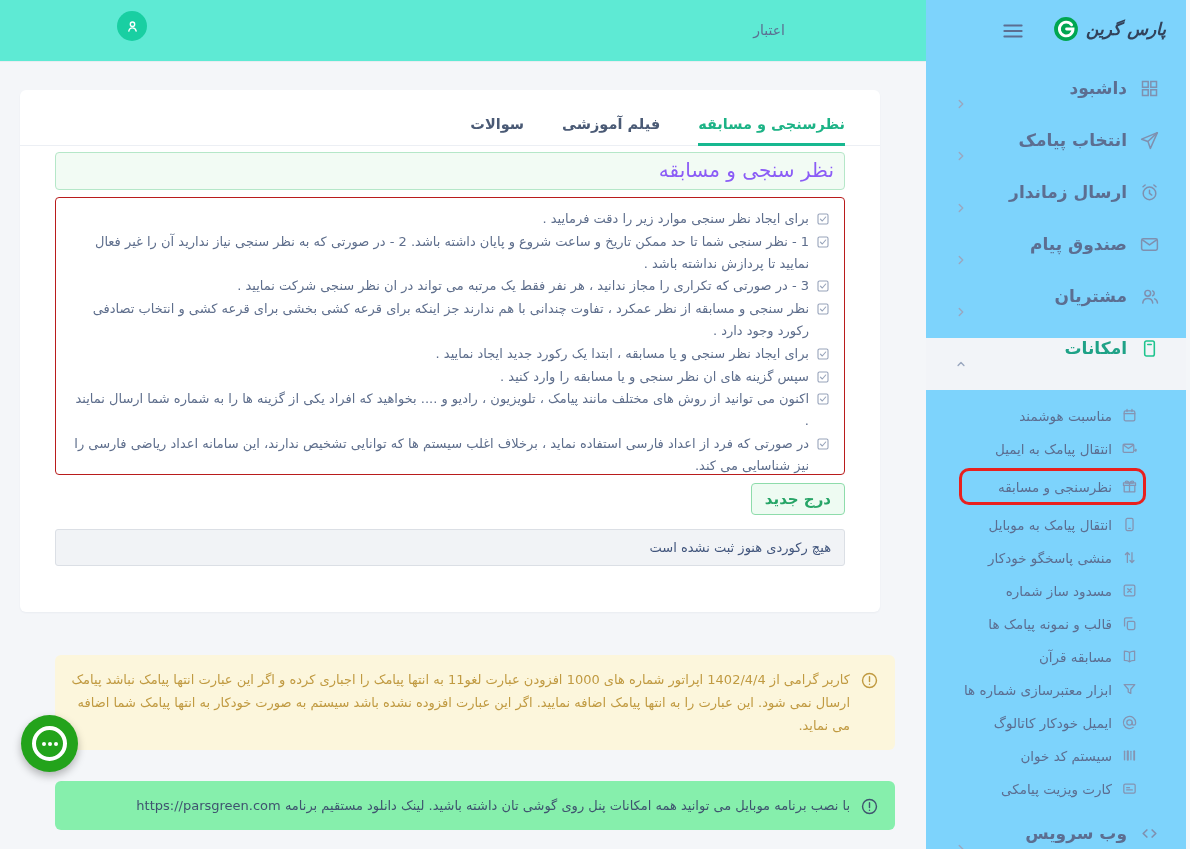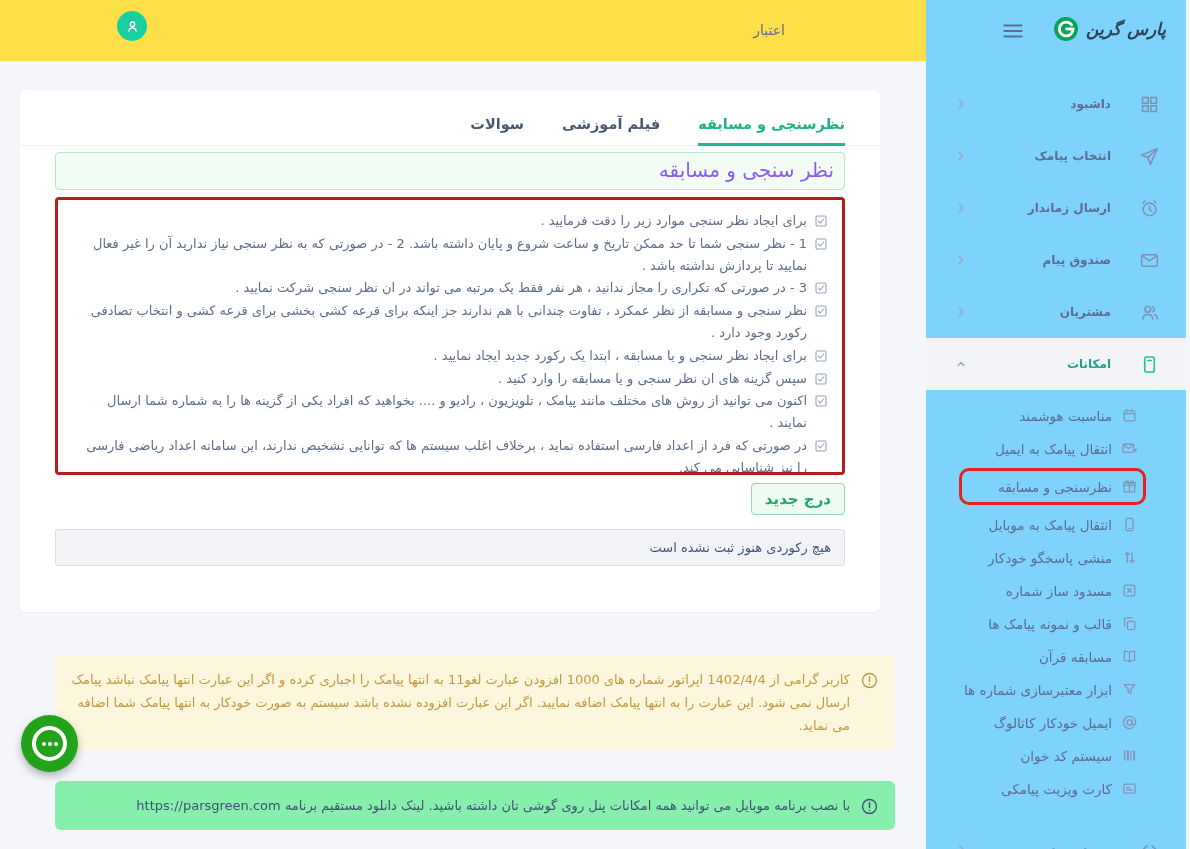--- a/index.html
+++ b/index.html
@@ -9,45 +9,45 @@
   .icon{flex:0 0 auto}
 
   
   .sidebar{position:absolute;top:0;right:4px;width:260px;height:849px;background:#7dd3fc;z-index:5}
   .side-top{position:relative;height:62px}
   .logo{position:absolute;top:16px;right:20px;display:flex;align-items:center;gap:7px;cursor:pointer}
   .logo-name{font-size:17px;font-weight:bold;font-style:italic;color:#32425a;letter-spacing:-.2px}
   .logo-mark{width:26px;height:26px}
   .hamburger{position:absolute;top:18px;left:74px;width:26px;height:26px;color:#5c6e91;cursor:pointer}
   .nav{padding-top:16px}
-  .m-item{height:52px;display:flex;align-items:center;gap:28px;padding:0 26px;position:relative;color:#5c6e91;font-size:12px;font-weight:600;cursor:pointer}
+  .m-item{height:52px;display:flex;align-items:flex-start;gap:12px;padding:0 26px;position:relative;color:#5c6e91;font-size:17px;font-weight:600;cursor:pointer}
   .m-item .mi{width:21px;height:21px;color:#7f90af}
   .m-item .chev{position:absolute;left:28px;top:50%;transform:translateY(-50%);width:14px;height:14px;color:#9aa7bf}
   .m-item.active{background:#f2f4f8;color:#1fa287}
   .m-item.active .mi{color:#1fc48e}
   .sub{padding:9px 0 4px}
   .s-item{height:33px;display:flex;align-items:center;gap:9px;padding:0 48px 0 8px;font-size:13.5px;font-weight:500;color:#5c6e91;cursor:pointer}
   .s-item .si{width:17px;height:17px;color:#8494b2}
   .s-item.annotated{height:37px;border:3px solid #e8201e;border-radius:10px;margin:3px 40px 3px 33px;padding:0 5px 0 4px}
   .ws{margin-top:14px}
 
   
-  .header{position:absolute;top:0;left:0;width:930px;height:62px;background:#fde047;border-bottom:1px solid #e9ecf1;z-index:4}
+  .header{position:absolute;top:0;left:0;width:930px;height:62px;background:#5eead4;border-bottom:1px solid #e9ecf1;z-index:4}
   .credit{position:absolute;top:22px;right:145px;font-size:14px;color:#5c6e91;cursor:pointer}
   .avatar{position:absolute;top:11px;left:117px;width:30px;height:30px;border-radius:50%;background:#19cfa2;color:#fff;display:flex;align-items:center;justify-content:center;cursor:pointer}
   .avatar svg{width:17px;height:17px}
 
   
   .content{position:absolute;top:62px;left:0;width:930px;height:787px;background:#f4f6f9;overflow:hidden}
   .card{margin:28px 50px 0 20px;width:860px;background:#fff;border-radius:6px;padding:0 35px 46px;box-shadow:0 1px 2px rgba(40,60,90,.05)}
   .tabs{display:flex;gap:38px;margin:0 -35px;padding:26px 35px 0;border-bottom:1px solid #eceff4}
   .tab{padding-bottom:11px;font-size:14.5px;font-weight:600;color:#4a5a75;cursor:pointer}
   .tab.active{color:#1db386;border-bottom:3px solid #17b890;margin-bottom:-1px}
   .heading-box{margin-top:6px;background:#f2fbf4;border:1px solid #b5e7c8;border-radius:4px;padding:5px 10px 7px;font-size:20px;color:#8b5cf6}
-  .instructions{margin-top:7px;border:3px solid #b91c1c;border-radius:4px;background:#fff;padding:9px 14px 9px 16px;height:278px;overflow:hidden}
+  .instructions{margin-top:7px;border:1px solid #b91c1c;border-radius:4px;background:#fff;padding:9px 14px 9px 16px;height:278px;overflow:hidden}
   .ins-item{position:relative;padding-right:21px;font-size:13px;color:#5e6e8c;line-height:21.8px;margin:1px 0}
   .ins-item .chk{position:absolute;right:1px;top:5px;width:12px;height:12px;color:#97a3ba}
   .btn-row{margin-top:8px}
   .btn-new{display:inline-block;background:#eefbf2;border:1px solid #8edcab;border-radius:4px;color:#27a567;font-family:inherit;font-size:15px;font-weight:600;padding:6px 13px;cursor:pointer}
   .empty-box{margin-top:14px;background:#f1f3f6;border:1px solid #dbdfe5;border-radius:3px;padding:10px 13px;font-size:13px;color:#41557c}
 
   .alert{margin:0 35px 0 55px;border-radius:6px;padding:13px 16px;display:flex;gap:10px;font-size:13px;line-height:23px}
   .alert .ai{width:19px;height:19px;margin-top:3px;color:inherit}
   .alert-warn{margin-top:43px;background:#fcf6dc;color:#c09a41}
   .alert-info{margin-top:31px;background:#86efac;color:#3f546f}

